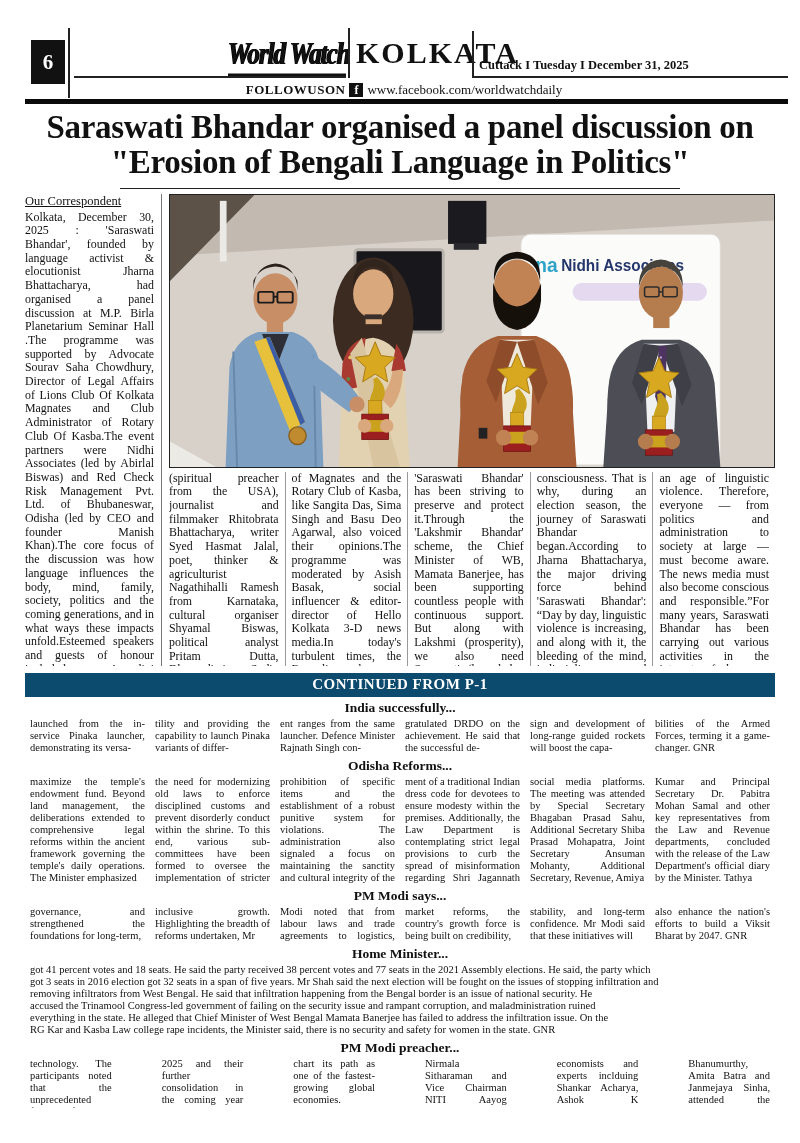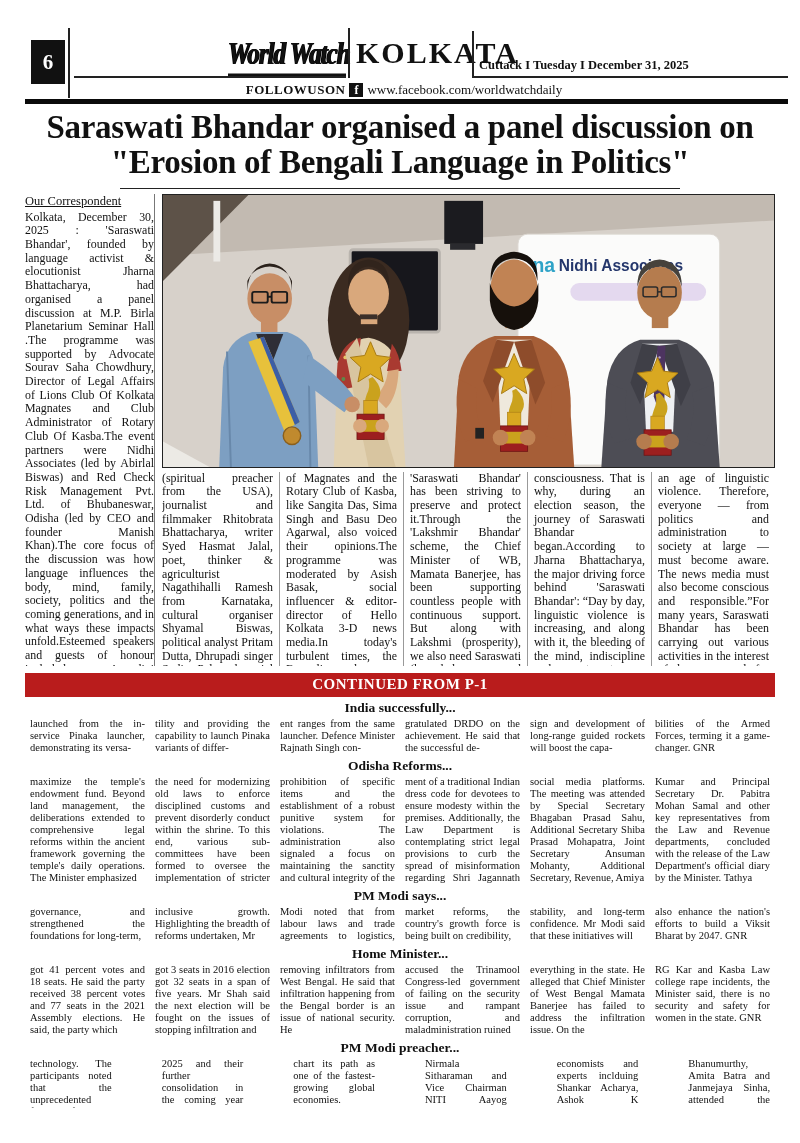--- a/index.html
+++ b/index.html
@@ -27,39 +27,39 @@
   .fb{width:14px;height:14px;background:#111;color:#fff;font-weight:bold;font-size:12px;
       display:inline-flex;align-items:center;justify-content:center;line-height:1;}
   .thickbar{position:absolute;left:25px;right:12px;top:99px;height:5px;background:#0a0a0a;}
 
   
   .headline{margin:5px 28px 0;text-align:center;font-weight:bold;font-size:33px;line-height:1.07;letter-spacing:-0.3px;}
   .head-rule{width:560px;margin:7px auto 5px;border-top:1.5px solid #222;}
 
   
   .story{display:flex;margin:0 25px;height:472px;overflow:hidden;}
-  .col-left{width:129px;flex:0 0 129px;padding-right:0;border-right:1px solid #777;overflow:hidden;font-family:Liberation Serif, serif;}
+  .col-left{width:129px;flex:0 0 129px;padding-right:7px;border-right:1px solid #777;overflow:hidden;font-family:Liberation Serif, serif;}
   .byline{font-size:12.5px;text-decoration:underline;margin-bottom:2px;}
   .btxt{font-size:11.9px;line-height:13.7px;text-align:justify;}
   .right-wrap{flex:1;padding-left:7px;display:flex;flex-direction:column;}
   .photo-frame{border:1px solid #222;height:272px;overflow:hidden;background:#be185d;}
   .photo-frame svg{display:block;width:100%;height:100%;}
   .cols5{display:flex;margin-top:4px;flex:1;overflow:hidden;}
   .cols5 .col{flex:1;padding:0 6px;overflow:hidden;}
   .cols5 .col:first-child{padding-left:0;}
   .cols5 .col:not(:last-child){border-right:1px solid #999;}
 
   
-  .cont-banner{margin:7px 25px 3px;background:#b91c1c;color:#fff;text-align:center;
+  .cont-banner{margin:7px 25px 3px;background:#0c4a6e;color:#fff;text-align:center;
                font-weight:bold;font-size:15px;letter-spacing:0.5px;padding:3px 0 4px;}
   .sec-head{text-align:center;font-weight:bold;font-size:13.5px;margin:3px 0 2px;}
   .sec-cols{display:flex;margin:0 25px;overflow:hidden;}
   .sec-cols .col{flex:1;padding:0 5px;font-size:10.5px;line-height:12px;text-align:justify;overflow:hidden;}
   .h-india{height:37px;} .h-odisha{height:109px;} .h-pmsays{height:37px;}
-  .h-home{height:73px;} .h-interacts{height:50px;gap:40px;}
+  .h-home{height:73px;flex-direction:column;} .h-interacts{height:50px;gap:40px;}
 </style>
 </head>
 <body>
 
 <div class="page">
 
   <div class="masthead">
     <div class="pagenum">6</div>
     <div class="vr vr1"></div>
     <div class="hr-left"></div>

